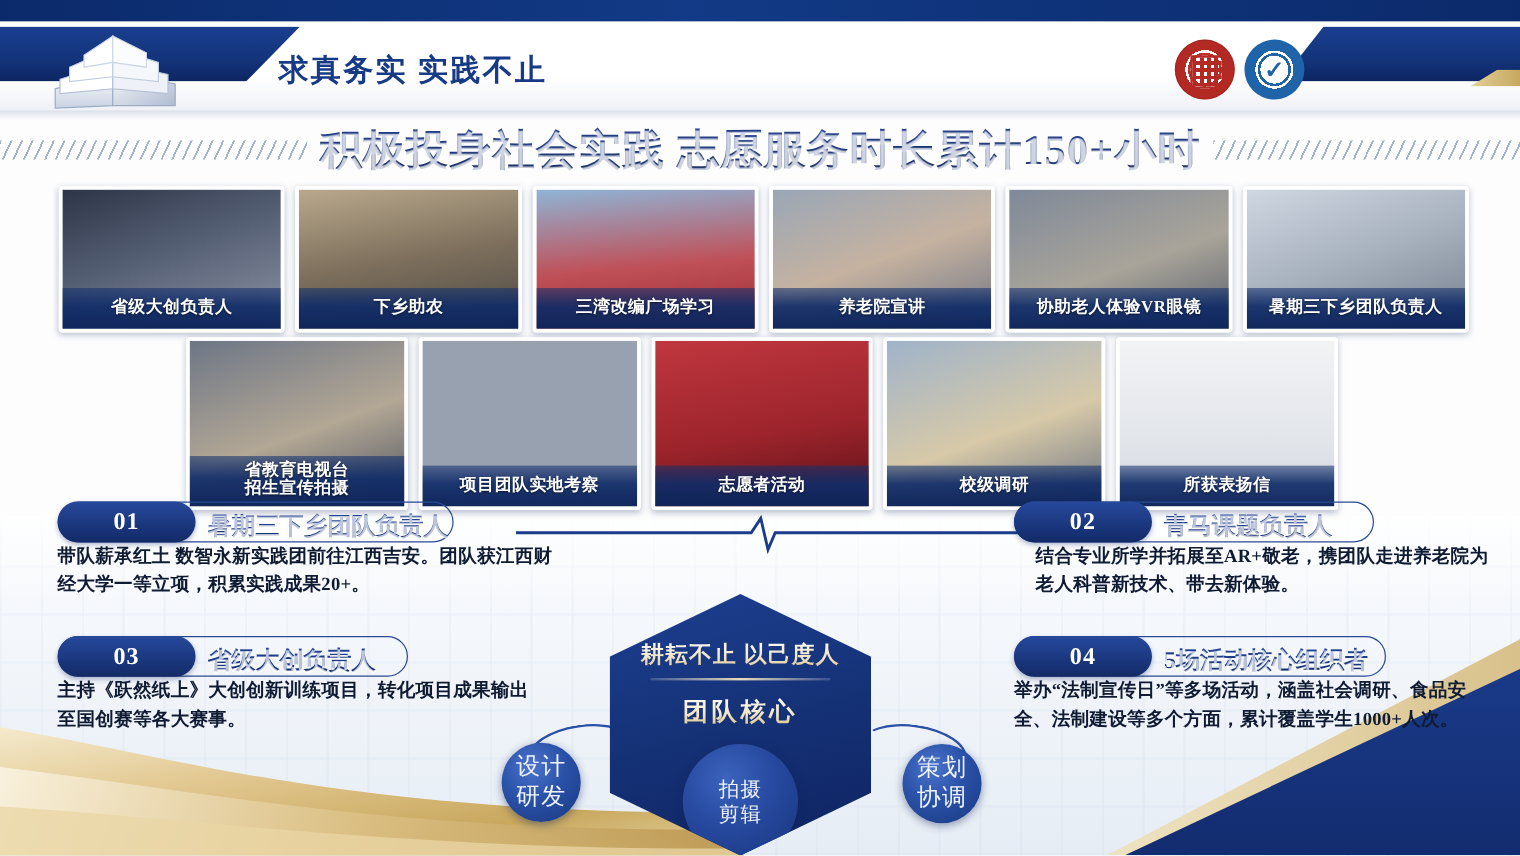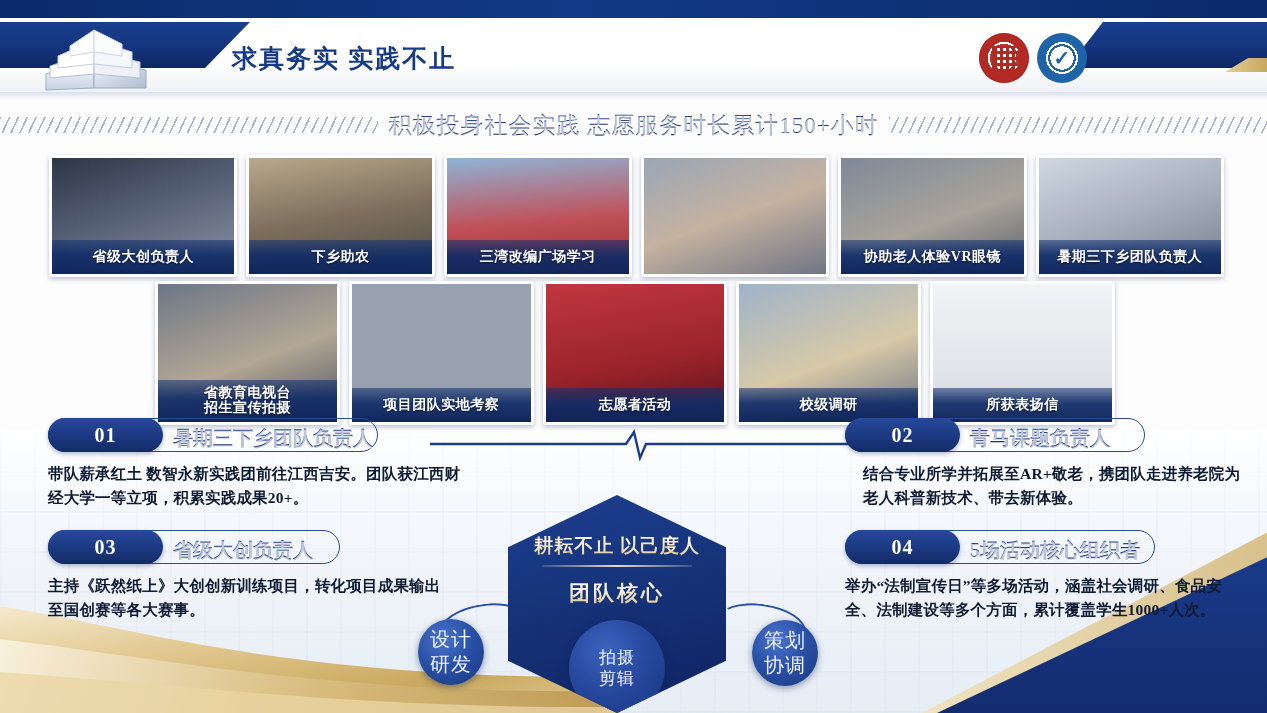--- a/index.html
+++ b/index.html
@@ -62,21 +62,21 @@
   .seal-blue::after { content:"✓"; position:absolute; inset:0; display:flex; align-items:center;
       justify-content:center; color:#1f63a8; font-size:20px; font-weight:bold; }
 
   
   .title-row { position:absolute; left:0; top:103px; width:1267px; height:44px; z-index:5;
       display:flex; align-items:center; justify-content:center; }
   .hatch { flex:1; height:16px; opacity:.55;
       background:repeating-linear-gradient(115deg,#5b78a8 0 1.5px, rgba(255,255,255,0) 1.5px 8px); }
   .hatch-l { margin-right:10px; }
   .hatch-r { margin-left:10px; }
-  .main-title { font-size:23px; font-weight:normal; letter-spacing:1px; white-space:nowrap;
+  .main-title { font-size:35px; font-weight:bold; letter-spacing:1px; white-space:nowrap;
       color:#102e72;
       background:linear-gradient(180deg,#24408d 0%,#16306f 55%,#0d2152 100%);
       -webkit-background-clip:text; background-clip:text; -webkit-text-fill-color:transparent;
       text-shadow:0 1px 1px rgba(255,255,255,.8); }
 
   
   .photos-row1 { position:absolute; left:49px; top:155px; width:1175px; height:122px;
       display:flex; gap:9px; z-index:4; }
   .photos-row2 { position:absolute; left:155px; top:281px; width:960px; height:144px;
       display:flex; gap:9px; z-index:4; }
@@ -111,21 +111,21 @@
   .pill-num { position:relative; z-index:2; width:115px; height:34px; border-radius:17px;
       background:linear-gradient(180deg,#27499b 0%,#1b3880 55%,#122a66 100%);
       color:#ffffff; font-size:20px; font-weight:bold; letter-spacing:1px;
       display:flex; align-items:center; justify-content:center;
       box-shadow:0 2px 4px rgba(25,50,110,.35); }
   .pill-label { position:relative; z-index:2; margin-left:10px; font-size:20px; font-weight:bold;
       color:#16306f; white-space:nowrap;
       background:linear-gradient(180deg,#2a4a9c,#102a66);
       -webkit-background-clip:text; background-clip:text; -webkit-text-fill-color:transparent;
       text-shadow:0 1px 0 rgba(255,255,255,.7); }
-  .sec-body { margin-top:10px; font-size:15.5px; font-weight:bold; line-height:1.55;
+  .sec-body { margin-top:0; font-size:15.5px; font-weight:bold; line-height:1.55;
       color:#0f1b33; letter-spacing:.2px; }
 
   #sec01 { left:48px; top:418px; width:420px; }
   #sec01 .pill-outline { width:330px; }
   #sec02 { left:845px; top:418px; width:400px; }
   #sec02 .pill-outline { width:300px; }
   #sec02 .sec-body { margin-left:18px; }
   #sec03 { left:48px; top:530px; width:400px; }
   #sec03 .pill-outline { width:292px; }
   #sec04 { left:845px; top:530px; width:405px; }
@@ -237,20 +237,21 @@
     <div class="photo">
       <div class="img ph2"></div>
       <div class="cap">下乡助农</div>
     </div>
     <div class="photo">
       <div class="img ph3"></div>
       <div class="cap">三湾改编广场学习</div>
     </div>
     <div class="photo">
       <div class="img ph4"></div>
+      <div class="cap">养老院宣讲</div>
     </div>
     <div class="photo">
       <div class="img ph5"></div>
       <div class="cap">协助老人体验VR眼镜</div>
     </div>
     <div class="photo">
       <div class="img ph6"></div>
       <div class="cap">暑期三下乡团队负责人</div>
     </div>
   </div>

